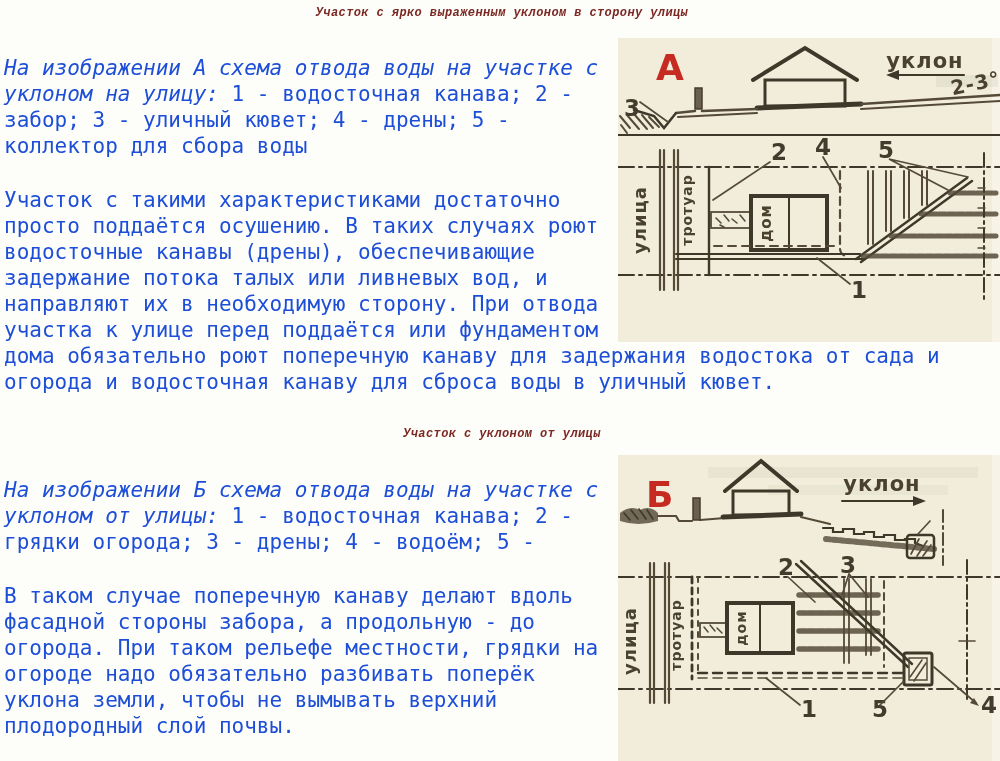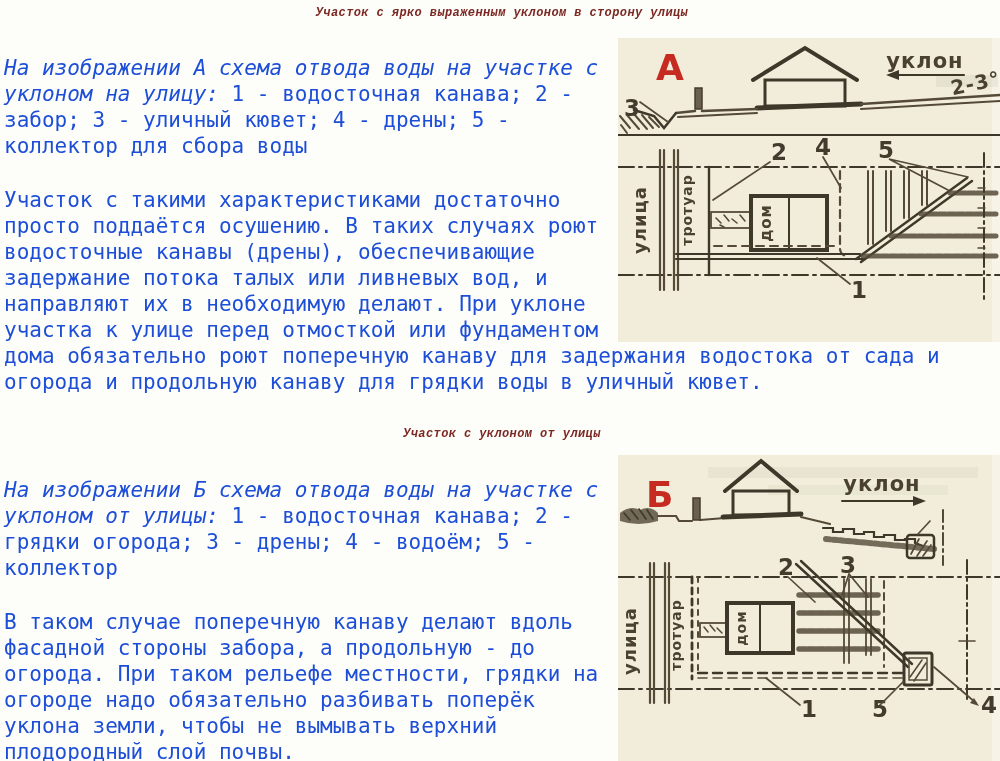--- a/index.html
+++ b/index.html
@@ -35,35 +35,34 @@
         <div class="line"><span class="it">На изображении А схема отвода воды на участке с</span></div>
         <div class="line"><span class="it">уклоном на улицу:</span><span> 1 - водосточная канава; 2 -</span></div>
         <div class="line"><span>забор; 3 - уличный кювет; 4 - дрены; 5 -</span></div>
         <div class="line"><span>коллектор для сбора воды</span></div>
       </div>
       <div class="para">
         <div class="line"><span>Участок с такими характеристиками достаточно</span></div>
         <div class="line"><span>просто поддаётся осушению. В таких случаях роют</span></div>
         <div class="line"><span>водосточные канавы (дрены), обеспечивающие</span></div>
         <div class="line"><span>задержание потока талых или ливневых вод, и</span></div>
-        <div class="line"><span>направляют их в необходимую делают. При уклоне</span></div>
-        <div class="line"><span>участка к улице перед отмосткой или фундаментом</span></div>
+        <div class="line"><span>направляют их в необходимую сторону. При отвода</span></div>
+        <div class="line"><span>участка к улице перед поддаётся или фундаментом</span></div>
         <div class="line"><span>дома обязательно роют поперечную канаву для задержания водостока от сада и</span></div>
-        <div class="line"><span>огорода и продольную канаву для грядки воды в уличный кювет.</span></div>
+        <div class="line"><span>огорода и водосточная канаву для сброса воды в уличный кювет.</span></div>
       </div>
     </div>
 
   <div class="title title2">Участок с уклоном от улицы</div>
 
   <div class="textblock" style="top:477px">
       <div class="para">
         <div class="line"><span class="it">На изображении Б схема отвода воды на участке с</span></div>
         <div class="line"><span class="it">уклоном от улицы:</span><span> 1 - водосточная канава; 2 -</span></div>
         <div class="line"><span>грядки огорода; 3 - дрены; 4 - водоём; 5 -</span></div>
-        <div class="line"><span>коллектор</span></div>
       </div>
       <div class="para">
         <div class="line"><span>В таком случае поперечную канаву делают вдоль</span></div>
         <div class="line"><span>фасадной стороны забора, а продольную - до</span></div>
         <div class="line"><span>огорода. При таком рельефе местности, грядки на</span></div>
         <div class="line"><span>огороде надо обязательно разбивать поперёк</span></div>
         <div class="line"><span>уклона земли, чтобы не вымывать верхний</span></div>
         <div class="line"><span>плодородный слой почвы.</span></div>
       </div>
     </div>

